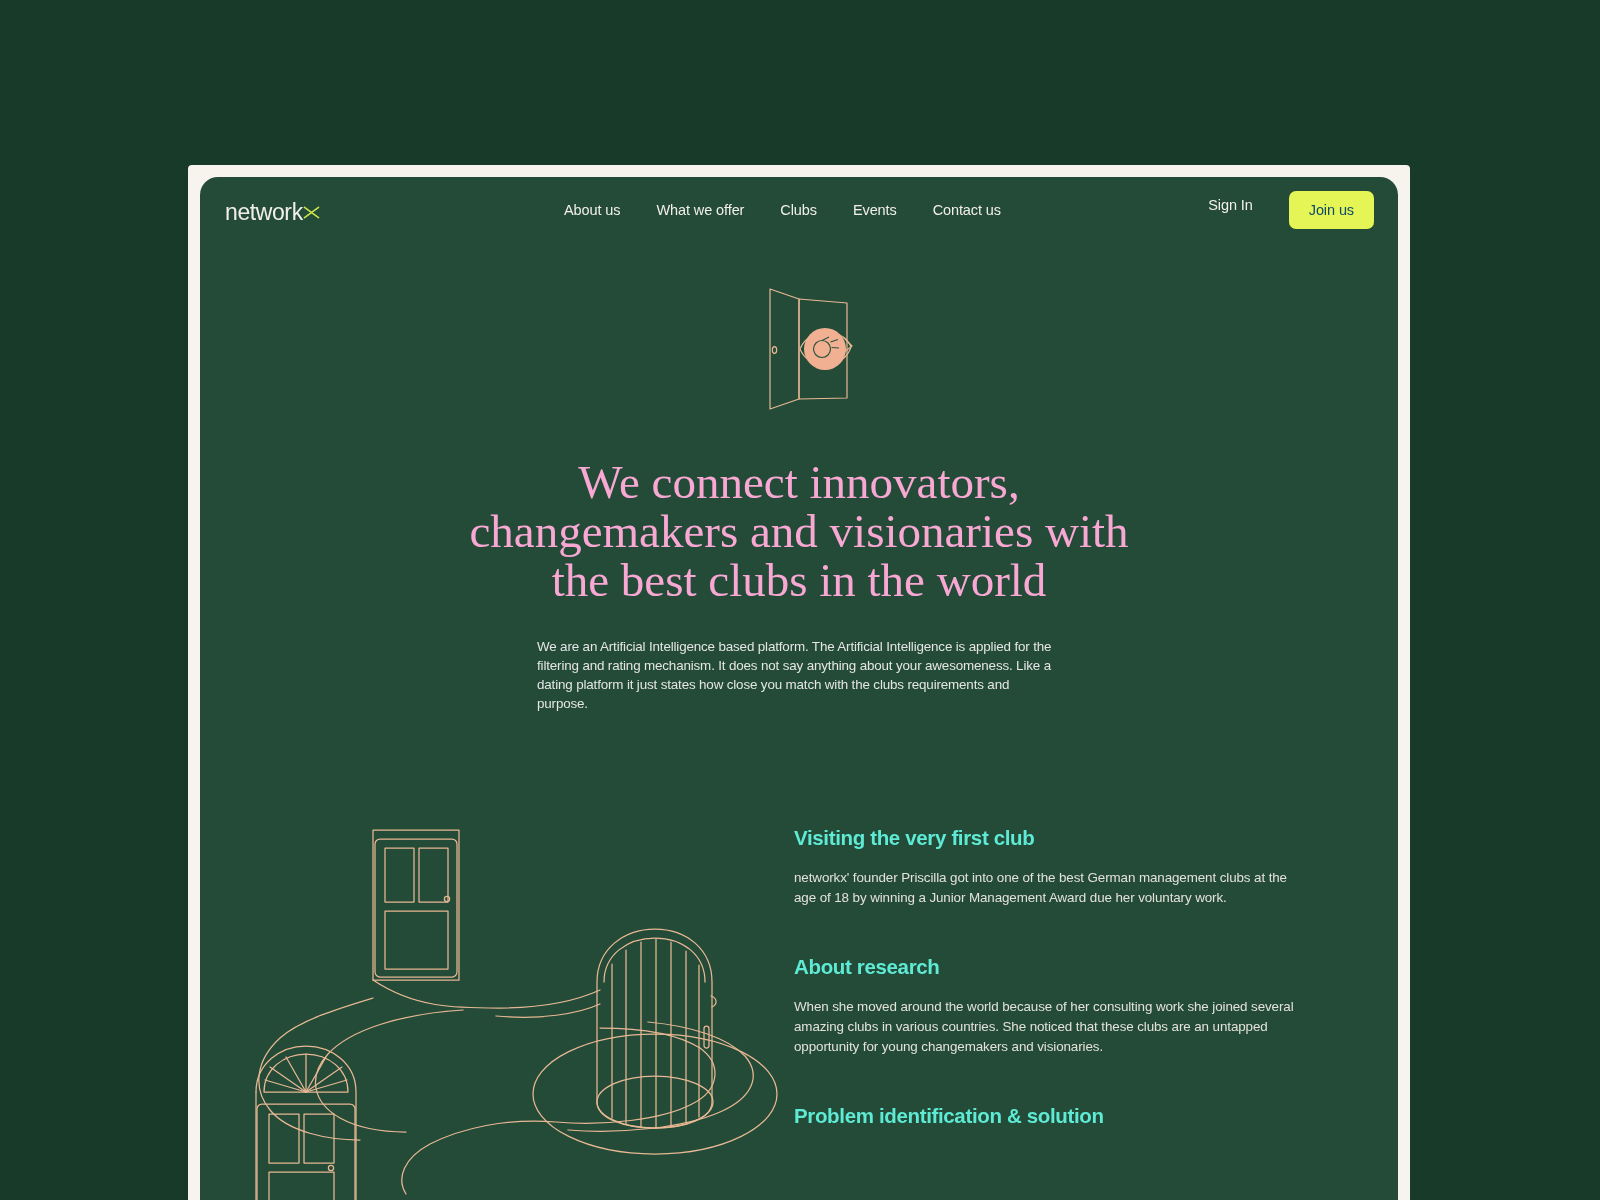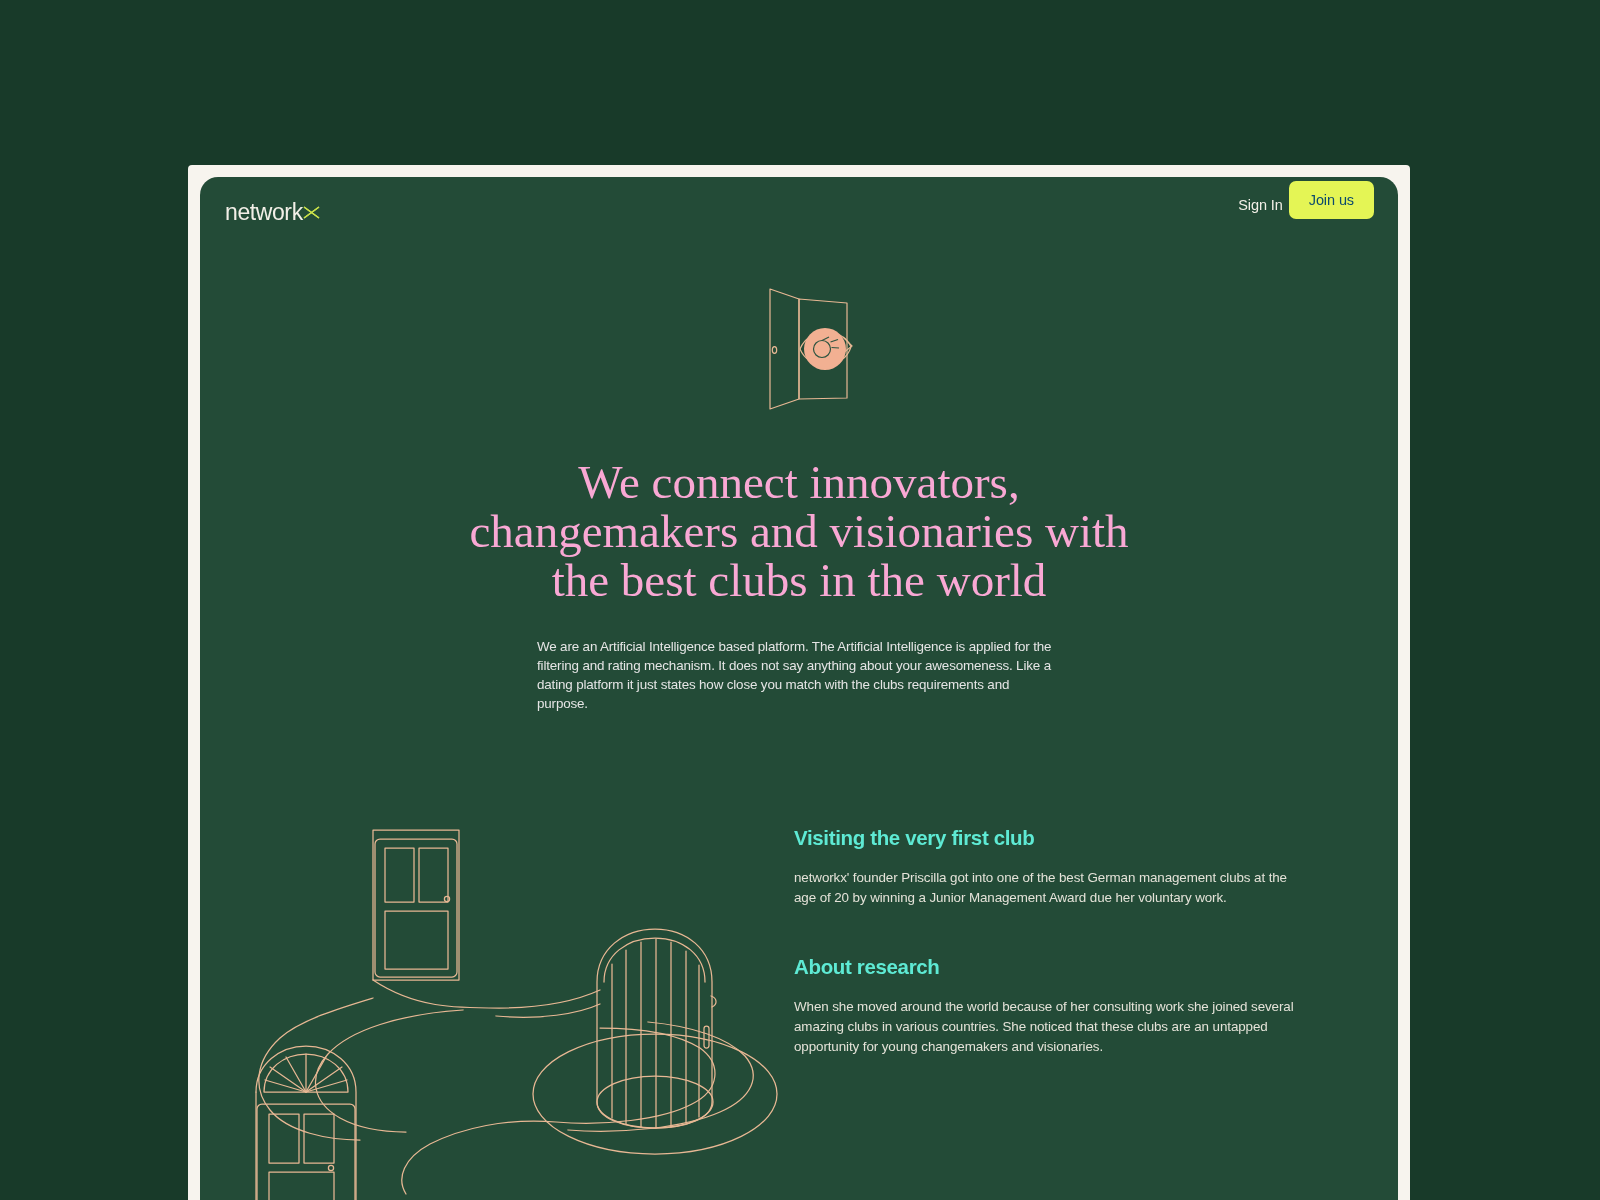--- a/index.html
+++ b/index.html
@@ -85,24 +85,24 @@
     letter-spacing:-0.1px;
     text-decoration:none;
     cursor:pointer;
     white-space:nowrap;
     line-height:20px;
   }
 
   .nav-right {
     position:absolute;
     right:24px;
-    top:4px;
-    display:flex;
-    align-items:flex-end;
-    gap:4px;
+    top:14px;
+    display:flex;
+    align-items:flex-start;
+    gap:34px;
   }
   .signin {
     color:#f2efe7;
     font-size:14.5px;
     letter-spacing:-0.1px;
     cursor:pointer;
     background:none;
     border:none;
     font-family:inherit;
     padding:6px 2px;
@@ -211,20 +211,27 @@
       <span class="logo-word">network</span>
       <span class="logo-x">
         <svg width="19" height="19" viewBox="0 0 19 19">
           <path d="M2 4 L9.5 9.5 L2 15" fill="none" stroke="#c8e04a" stroke-width="1.4"></path>
           <path d="M17 4 L9.5 9.5 L17 15" fill="none" stroke="#c8e04a" stroke-width="1.4"></path>
           <path d="M2 4 L17 15 M17 4 L2 15" fill="none" stroke="#c8e04a" stroke-width="1.4"></path>
         </svg>
       </span>
     </div>
 
+    <nav class="nav-links">
+      <a class="nav-link" href="#">About us</a>
+      <a class="nav-link" href="#">What we offer</a>
+      <a class="nav-link" href="#">Clubs</a>
+      <a class="nav-link" href="#">Events</a>
+      <a class="nav-link" href="#">Contact us</a>
+    </nav>
 
     <div class="nav-right">
       <button class="signin">Sign In</button>
       <button class="joinus">Join us</button>
     </div>
   </div>
 
   <div class="hero-art">
     <svg width="120" height="140" viewBox="0 0 120 140">
       <g fill="none" stroke="#e8b894" stroke-width="1.2" stroke-linejoin="round">
@@ -311,24 +318,28 @@
           <circle cx="131" cy="346" r="2.6"></circle>
         </g>
       </svg>
     </div>
   </div>
 
   <div class="story-text">
 
     <div class="story-block">
       <div class="story-h">Visiting the very first club</div>
-      <div class="story-p">networkx' founder Priscilla got into one of the best German management clubs at the age of 20 by winning a Junior Management Award due her voluntary work.</div>
+      <div class="story-p">networkx' founder Priscilla got into one of the best German management clubs at the age of 18 by winning a Junior Management Award due her voluntary work.</div>
     </div>
 
     <div class="story-block">
       <div class="story-h">About research</div>
       <div class="story-p">When she moved around the world because of her consulting work she joined several amazing clubs in various countries. She noticed that these clubs are an untapped opportunity for young changemakers and visionaries.</div>
     </div>
 
+    <div class="story-block">
+      <div class="story-h">Problem identification &amp; solution</div>
+      <div class="story-p"></div>
+    </div>
 
   </div>
 
 </div>
 
 </body></html>

